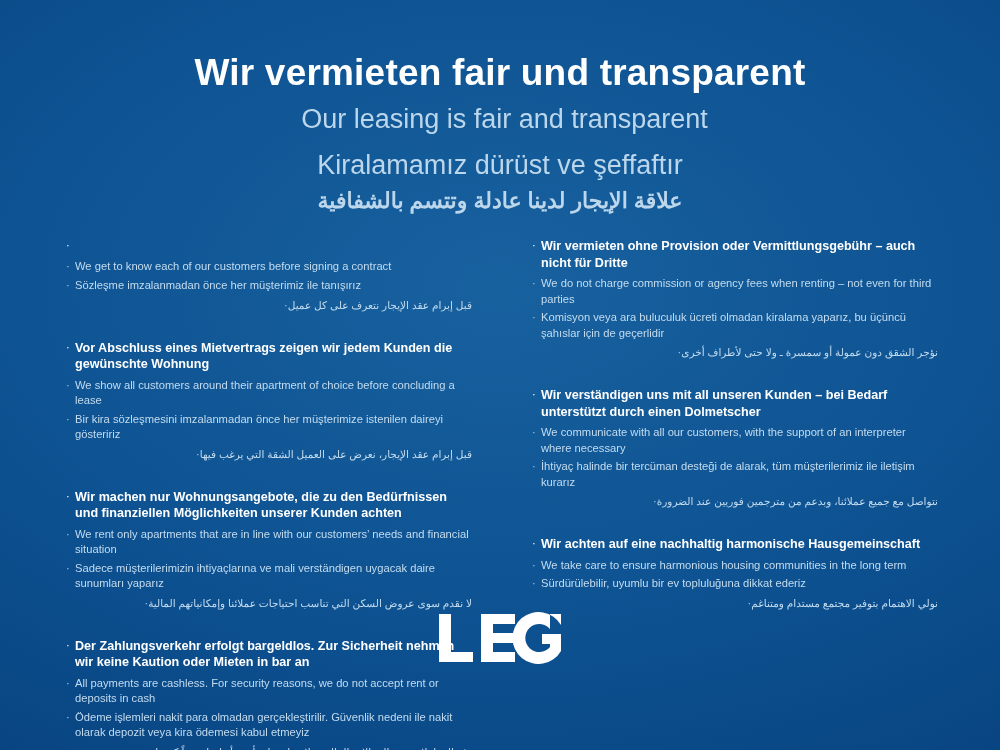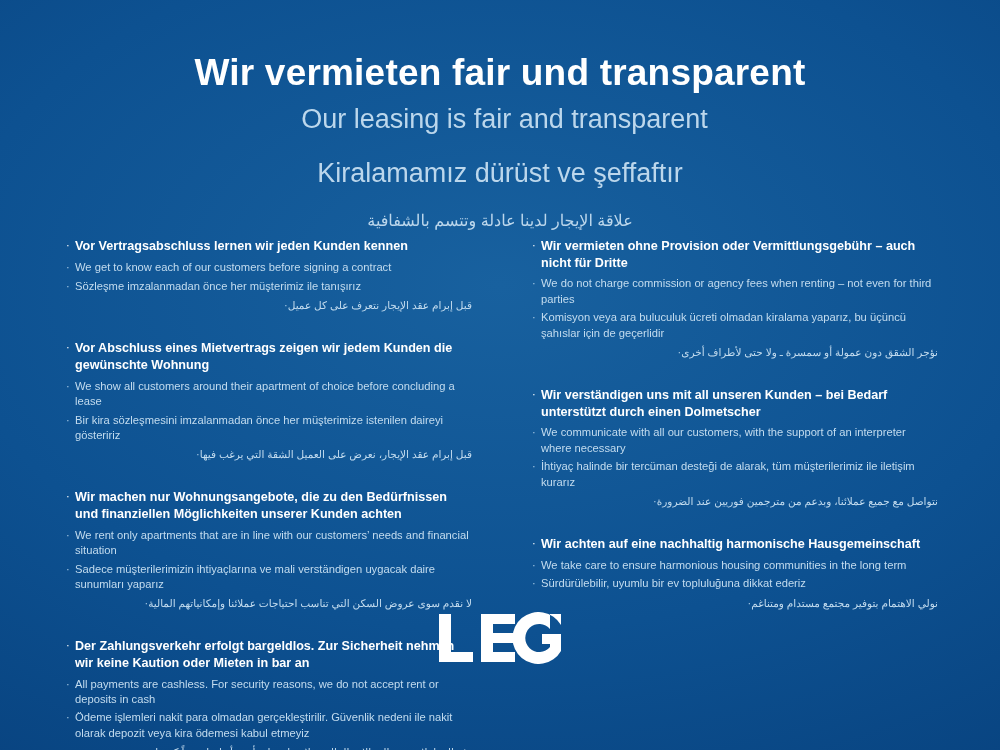--- a/index.html
+++ b/index.html
@@ -38,28 +38,28 @@
     line-height: 1.25;
     color: #bcd7ec;
     margin-top: 10px;
     margin-left: 9px;
   }
   .h-tr {
     font-size: 27px;
     font-weight: normal;
     line-height: 1.25;
     color: #bcd7ec;
-    margin-top: 20px;
+    margin-top: 12px;
   }
   .h-ar {
-    font-size: 16px;
-    font-weight: normal;
+    font-size: 22px;
+    font-weight: bold;
     line-height: 1.3;
     color: #bcd7ec;
-    margin-top: 20px;
+    margin-top: 4px;
     direction: rtl;
   }
 
   .columns {
     position: absolute;
     top: 238px;
     left: 0;
     right: 0;
     display: flex;
     padding: 0 62px 0 66px;
@@ -134,21 +134,20 @@
     <div class="h-ar">علاقة الإيجار لدينا عادلة وتتسم بالشفافية</div>
   </div>
 
   <div class="columns">
 
     <div class="col">
 
       <div class="block">
         <div class="line">
           <span class="bullet">·</span>
-          <span class="de">Vor Vertragsabschluss lernen wir jeden Kunden kennen</span>
         </div>
         <div class="line en">
           <span class="bullet dim">·</span>
           <span>We get to know each of our customers before signing a contract</span>
         </div>
         <div class="line tr">
           <span class="bullet dim">·</span>
           <span>Sözleşme imzalanmadan önce her müşterimiz ile tanışırız</span>
         </div>
         <div class="line ar">

